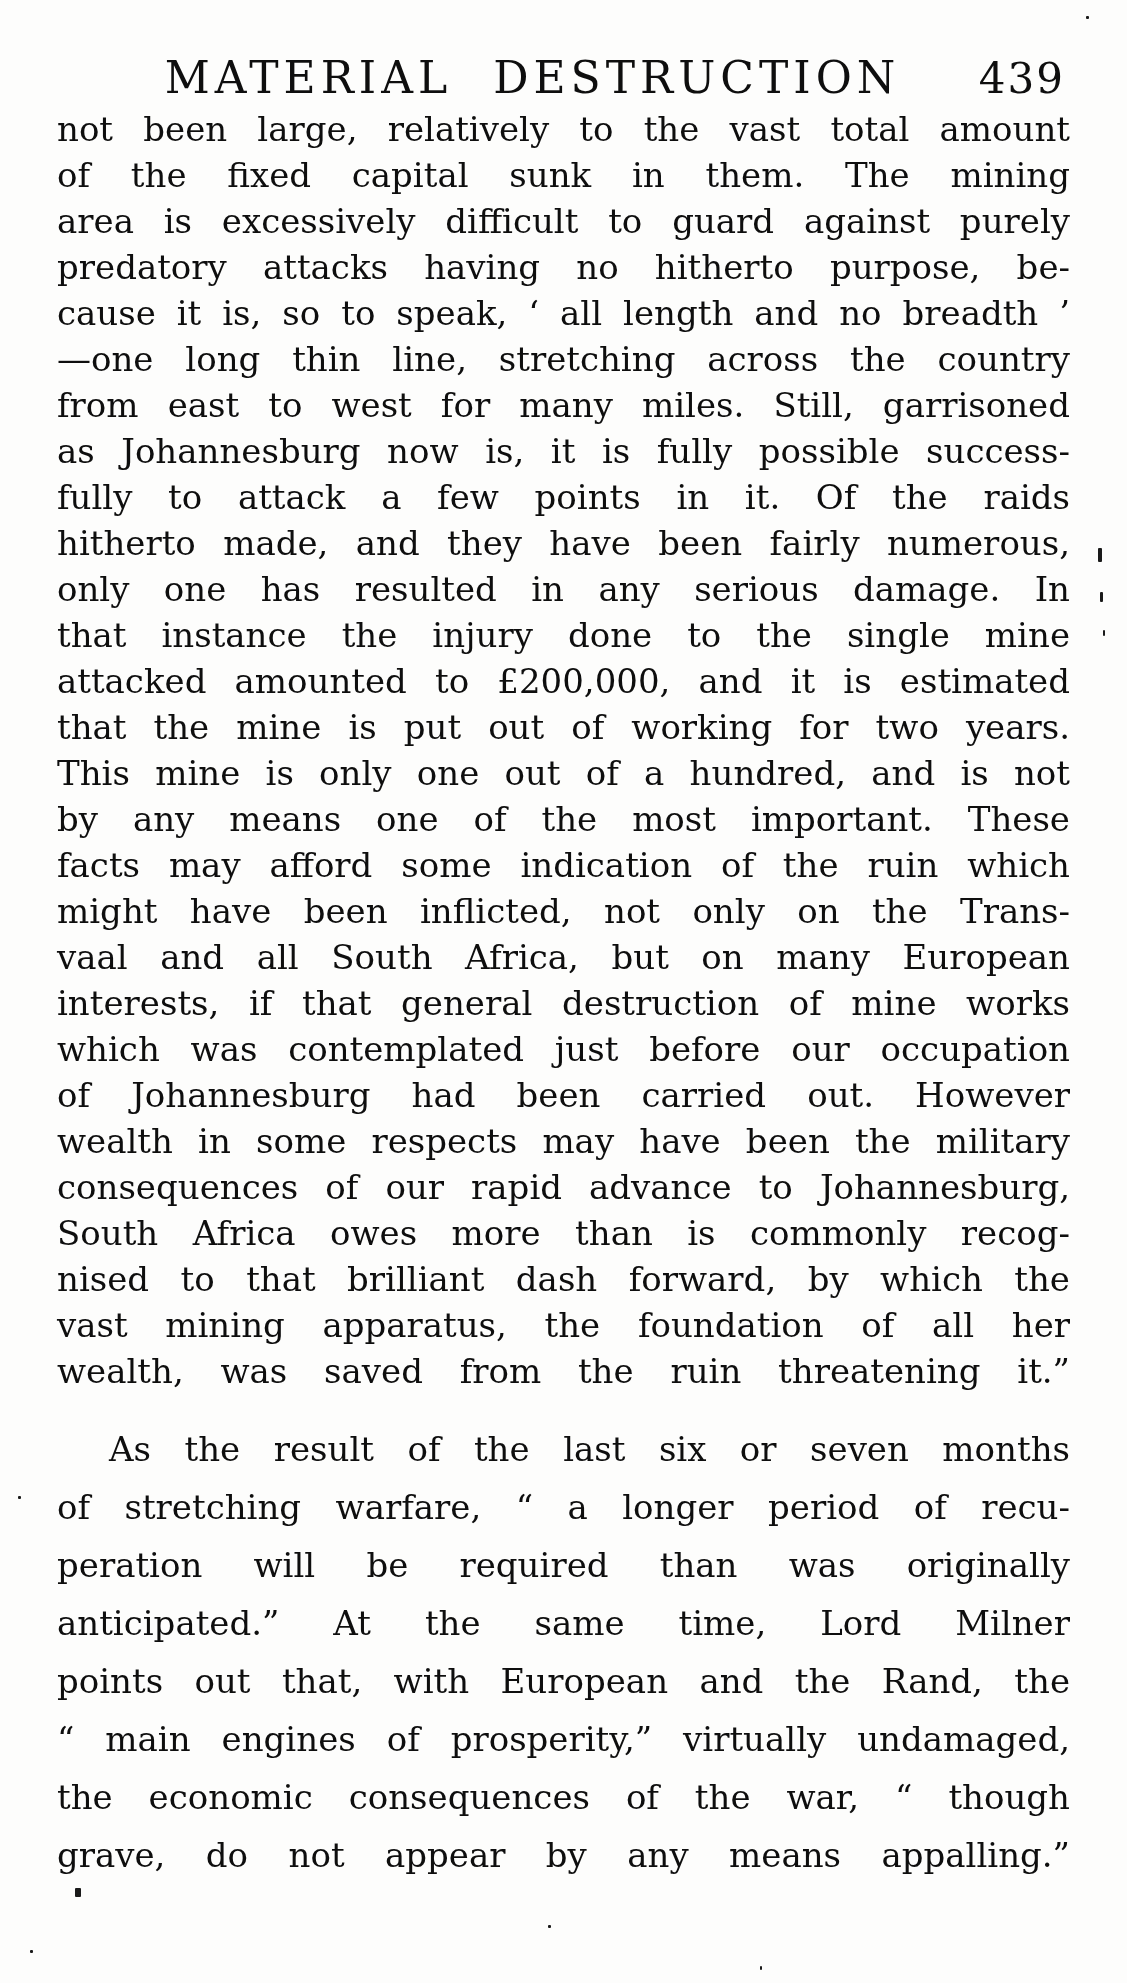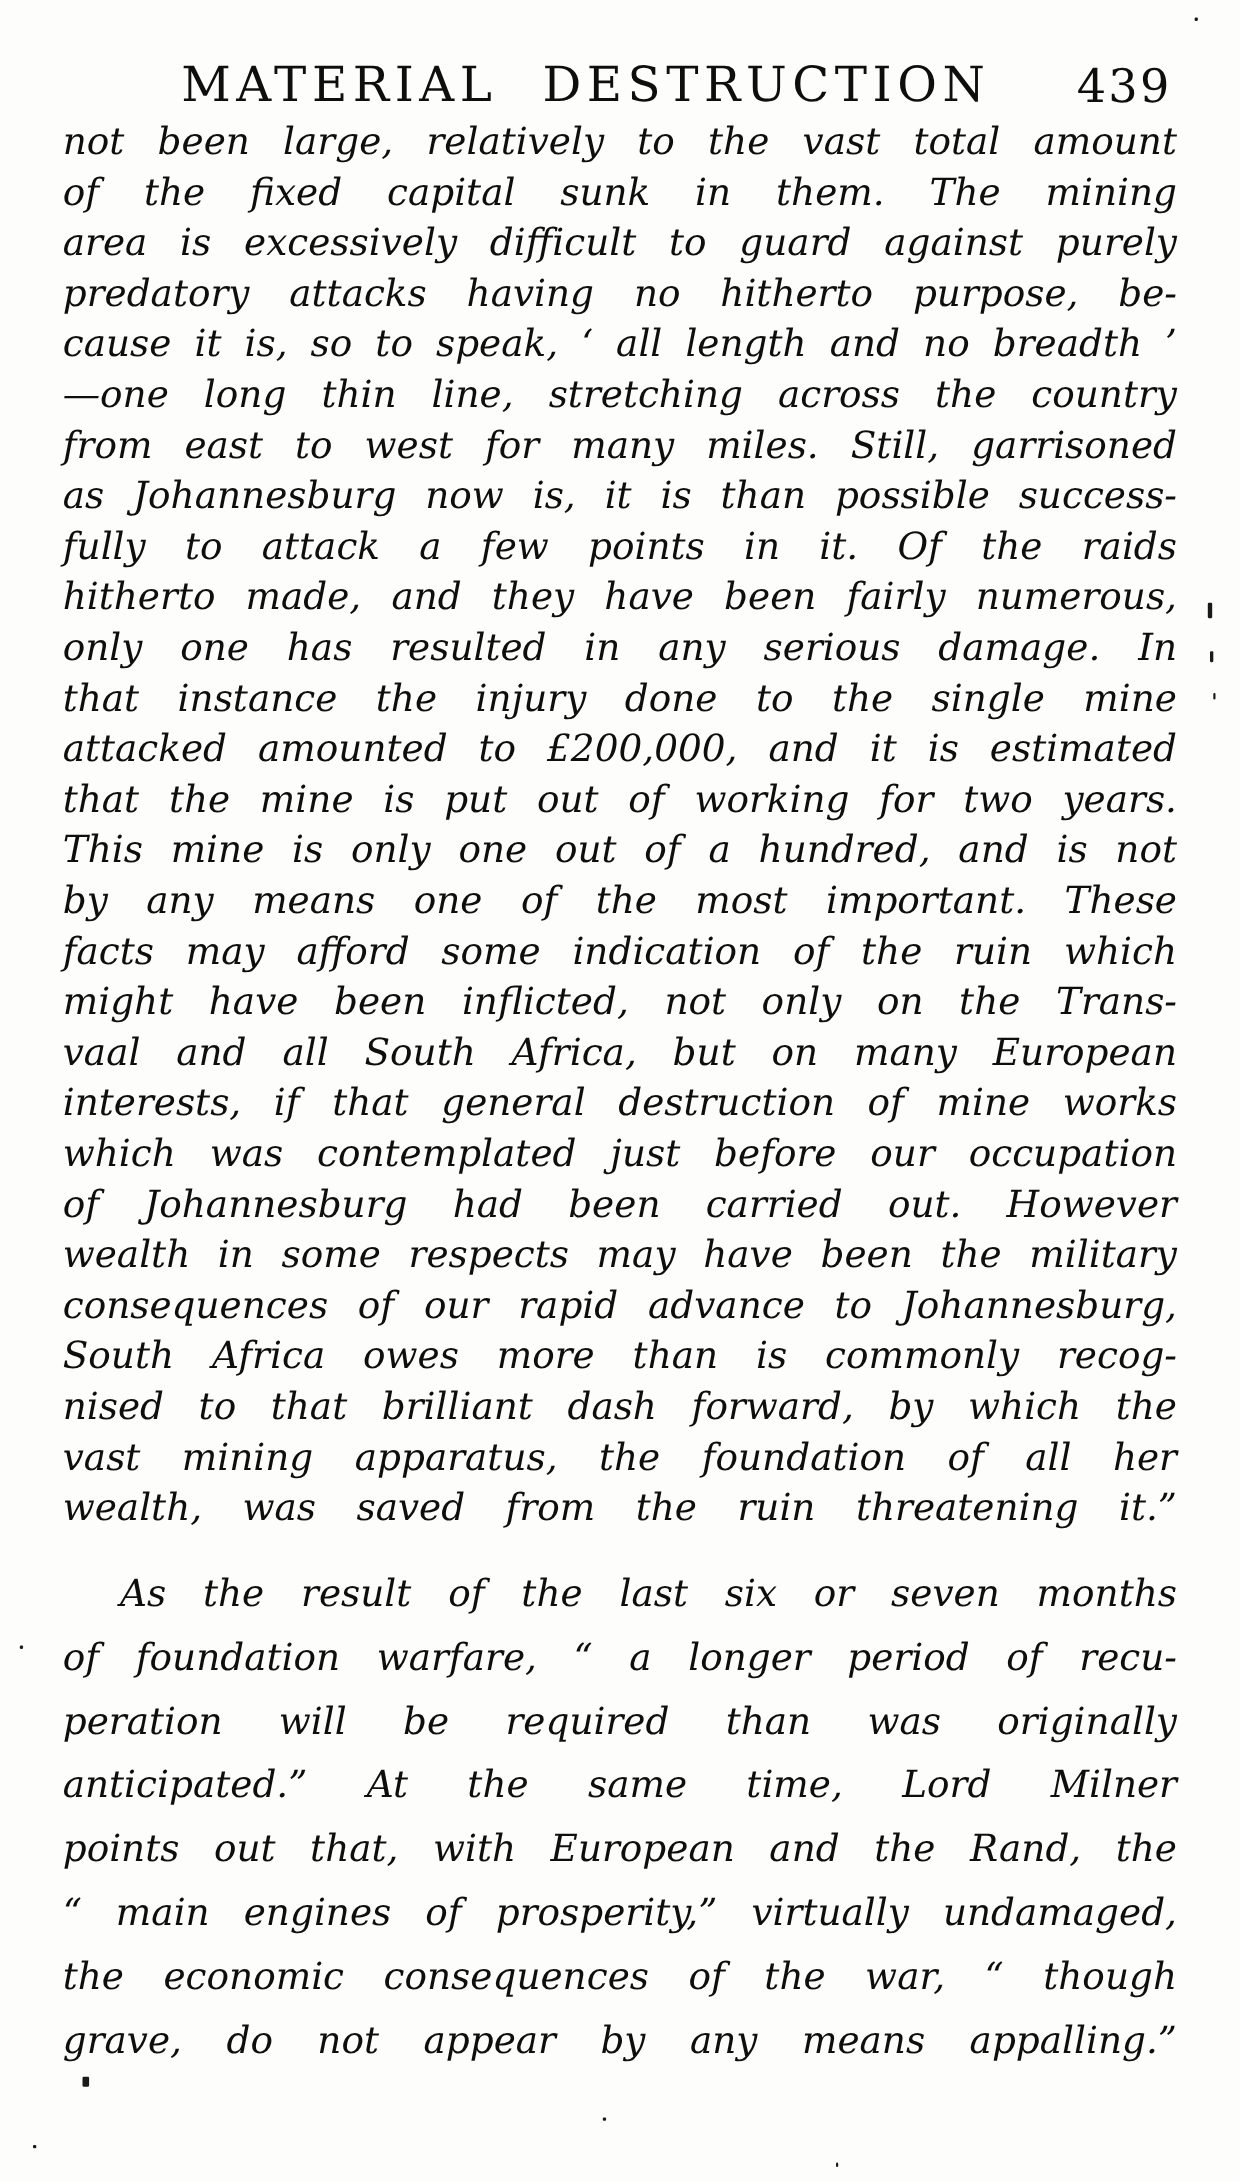--- a/index.html
+++ b/index.html
@@ -35,21 +35,20 @@
   .text-block {
     position:absolute;
     left:57px; top:106px;
     width:1013px;
   }
   .para { text-align:justify; }
   .line {
     text-align:justify;
     text-align-last:justify;
     white-space:normal;
-    font-style:italic;
   }
   .p1 .line { font-size:34px; line-height:46px; }
   .p2 { margin-top:26px; }
   .p2 .line { font-size:34px; line-height:58px; }
   .line.indent { text-indent:52px; }
 
   
   .speck { position:absolute; background:#1a1a1a; border-radius:1px; }
 </style>
 </head>
@@ -64,21 +63,21 @@
 
   <div class="text-block">
       <div class="para p1">
         <div class="line">not been large, relatively to the vast total amount</div>
         <div class="line">of the fixed capital sunk in them.  The mining</div>
         <div class="line">area is excessively difficult to guard against purely</div>
         <div class="line">predatory attacks having no hitherto purpose, be-</div>
         <div class="line">cause it is, so to speak, ‘ all length and no breadth ’</div>
         <div class="line">—one long thin line, stretching across the country</div>
         <div class="line">from east to west for many miles.  Still, garrisoned</div>
-        <div class="line">as Johannesburg now is, it is than possible success-</div>
+        <div class="line">as Johannesburg now is, it is fully possible success-</div>
         <div class="line">fully to attack a few points in it.  Of the raids</div>
         <div class="line">hitherto made, and they have been fairly numerous,</div>
         <div class="line">only one has resulted in any serious damage.  In</div>
         <div class="line">that instance the injury done to the single mine</div>
         <div class="line">attacked amounted to £200,000, and it is estimated</div>
         <div class="line">that the mine is put out of working for two years.</div>
         <div class="line">This mine is only one out of a hundred, and is not</div>
         <div class="line">by any means one of the most important.  These</div>
         <div class="line">facts may afford some indication of the ruin which</div>
         <div class="line">might have been inflicted, not only on the Trans-</div>
@@ -88,21 +87,21 @@
         <div class="line">of Johannesburg had been carried out.  However</div>
         <div class="line">wealth in some respects may have been the military</div>
         <div class="line">consequences of our rapid advance to Johannesburg,</div>
         <div class="line">South Africa owes more than is commonly recog-</div>
         <div class="line">nised to that brilliant dash forward, by which the</div>
         <div class="line">vast mining apparatus, the foundation of all her</div>
         <div class="line">wealth, was saved from the ruin threatening it.”</div>
       </div>
       <div class="para p2">
         <div class="line indent">As the result of the last six or seven months</div>
-        <div class="line">of foundation warfare, “ a longer period of recu-</div>
+        <div class="line">of stretching warfare, “ a longer period of recu-</div>
         <div class="line">peration will be required than was originally</div>
         <div class="line">anticipated.”  At the same time, Lord Milner</div>
         <div class="line">points out that, with European and the Rand, the</div>
         <div class="line">“ main engines of prosperity,” virtually undamaged,</div>
         <div class="line">the economic consequences of the war, “ though</div>
         <div class="line">grave, do not appear by any means appalling.”</div>
       </div>
     </div>
 
   <div class="speck" style="left:1098px; top:548px; width:4px; height:14px;"></div>

